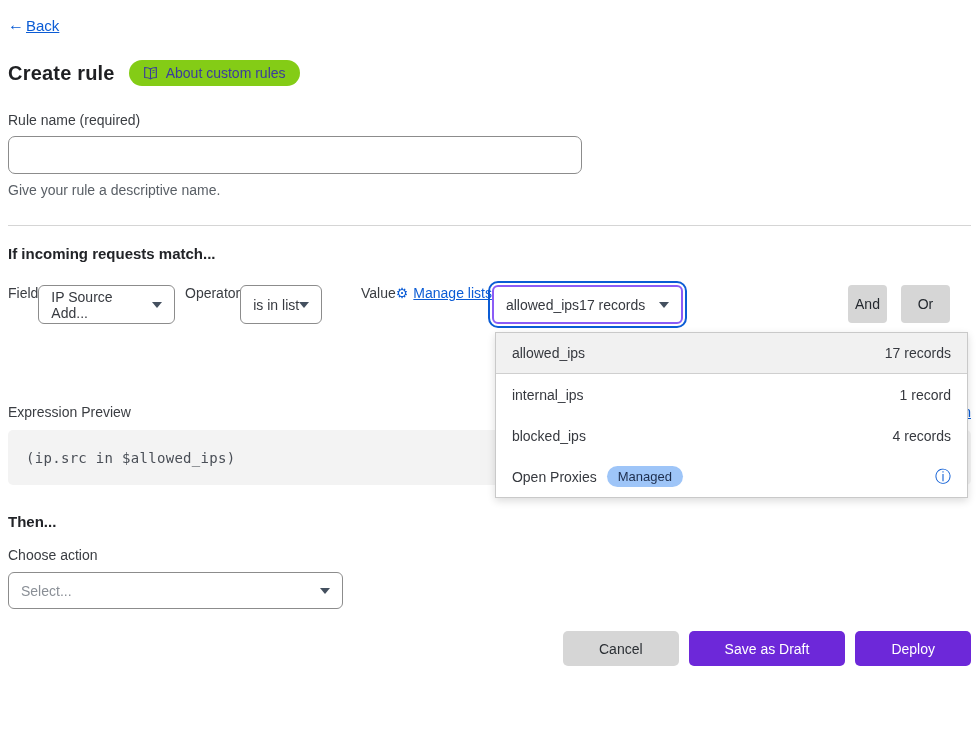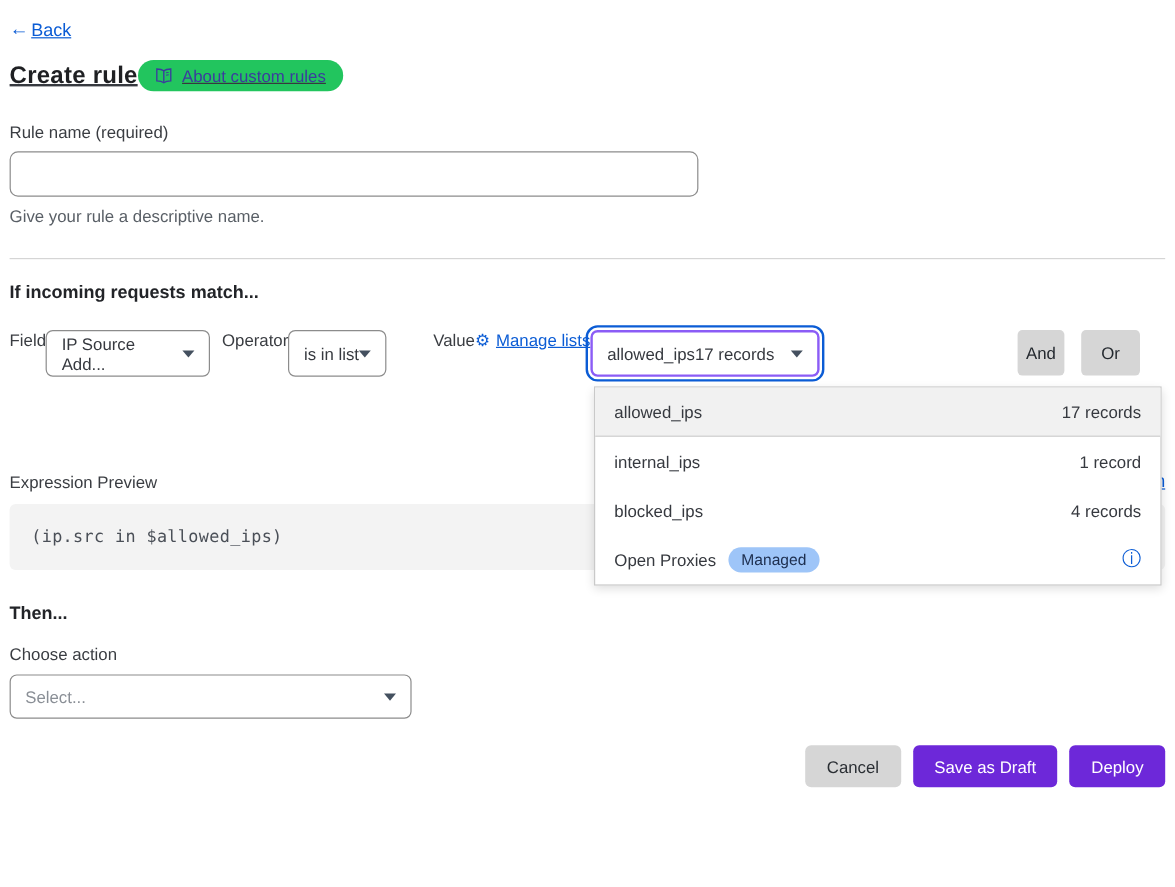--- a/index.html
+++ b/index.html
@@ -10,25 +10,25 @@
     overflow: hidden;
   }
   .page { padding: 16px 8px 20px 8px; width: 979px; position: relative; }
 
   
   .back { display: inline-flex; align-items: center; gap: 2px; color: #0b5cd5; font-size: 15px; cursor: pointer; text-decoration: none; }
   .back .back-arrow { font-size: 16px; text-decoration: none; }
   .back .back-text { text-decoration: underline; }
 
   
-  .title-row { display: flex; align-items: center; margin-top: 16px; text-decoration: underline; }
+  .title-row { display: flex; align-items: center; gap: 14px; margin-top: 26px; }
   .title-row h1 { font-size: 20px; font-weight: 700; color: #1f2023; letter-spacing: 0.2px; }
   .about-badge {
     display: inline-flex; align-items: center; gap: 8px;
-    background: #22c55e; color: #3b3b9e;
+    background: #84cc16; color: #3b3b9e;
     border-radius: 14px; padding: 5px 14px; font-size: 14px;
     cursor: pointer; text-decoration: none;
   }
   .about-badge .book { display: inline-flex; }
 
   
   .field-label { display: block; font-size: 14px; color: #3a3d42; }
   .rule-name-label { margin-top: 26px; }
   .rule-name-input {
     margin-top: 8px; width: 574px; height: 38px;
@@ -122,21 +122,21 @@
   .then-heading { margin-top: 28px; font-size: 16px; }
   .choose-action-label { margin-top: 17px; }
   .action-select { margin-top: 9px; width: 335px; height: 37px; }
   .action-select .placeholder { color: #8a8f96; }
 
   
   .footer { display: flex; justify-content: flex-end; gap: 10px; margin-top: 22px; }
   .btn {
     height: 35px; border: none; border-radius: 5px;
     font-size: 14px; font-family: "Liberation Sans", sans-serif;
-    padding: 0 18px; cursor: pointer;
+    padding: 0 36px; cursor: pointer;
   }
   .btn-gray { background: #d6d6d6; color: #2b2f34; }
   .btn-blue { background: #6d28d9; color: #ffffff; }
 </style>
 </head>
 <body>
 
 <div class="page">
 
   <a class="back">

